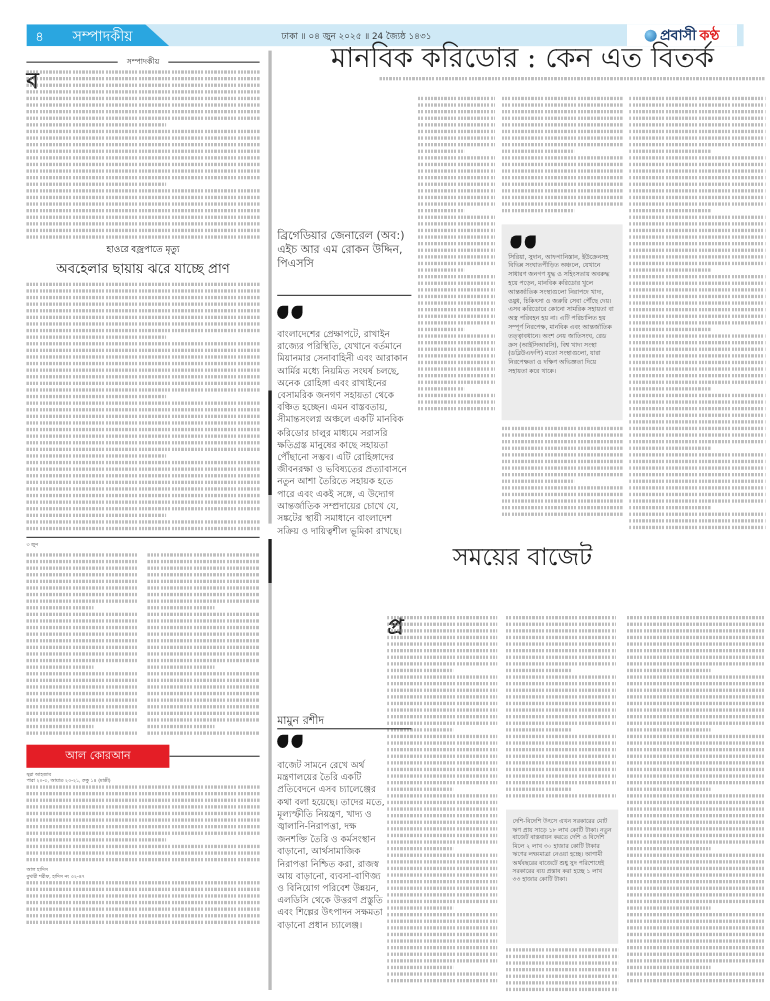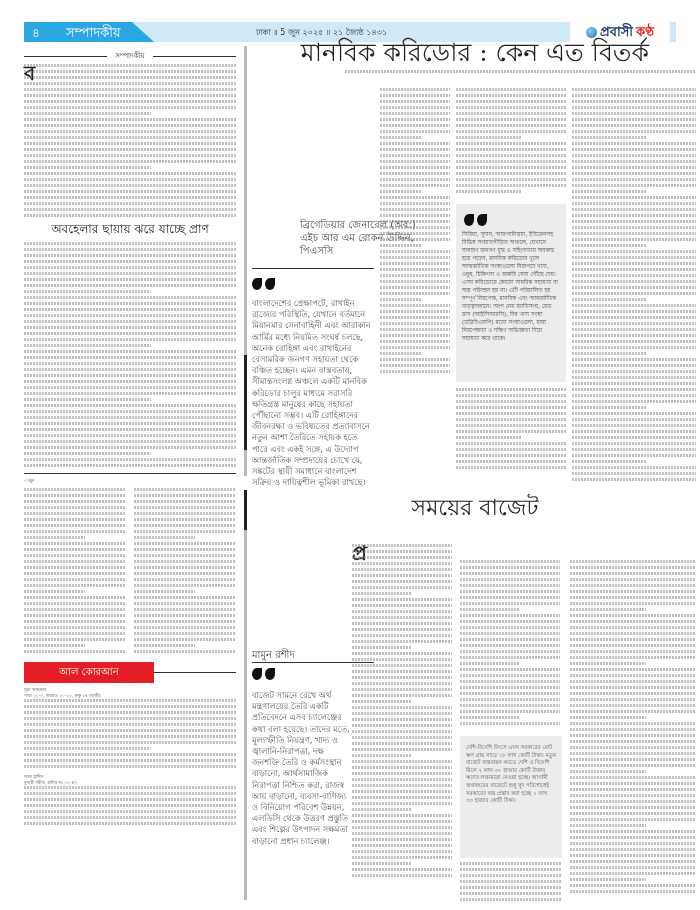--- a/index.html
+++ b/index.html
@@ -34,39 +34,39 @@
   .redbar { display:flex; align-items:center; margin: 6px 0 4px; }
   .redbar .box { background:#e41e26; color:#fff; font-size: 10px; padding: 2px 20px; width: 130px; text-align:center; }
   .redbar .rule { flex:1; height: 1px; background:#333; }
   .twocol { display:flex; gap: 8px; }
   .twocol > div { flex:1; }
 
   
   .vline { position:absolute; width: 3px; background: #bbb; }
   .vline.dark { background:#222; }
   .hl1 { position:absolute; left: 255px; top: 33px; width: 440px; text-align:center; font-family: "DejaVu Serif", serif; font-size: 25px; color:#222; }
-  .byline { position:absolute; left: 252px; top: 218px; width: 122px; font-size: 10px; line-height: 13px; color:#444;margin-left:48px; }
+  .byline { position:absolute; left: 252px; top: 208px; width: 122px; font-size: 10px; line-height: 13px; color:#444; }
   .byline-rule { position:absolute; left: 252px; top: 268px; width: 122px; height: 1px; background:#333; }
   .quote-mark { display:flex; gap: 3px; }
   .quote-mark span { width: 10px; height: 12px; background:#111; border-radius: 50% 50% 50% 0; transform: rotate(180deg); display:inline-block; }
   .pullq { position:absolute; font-size: 8.2px; line-height: 11.2px; color:#555; }
   .col-text { position:absolute; }
   .greybox { position:absolute; background:#ececec; }
   .hl2 { position:absolute; left: 255px; top: 494px; width: 440px; text-align:center; font-family: "DejaVu Serif", serif; font-size: 22px; line-height: 28px; color:#222; }
   .byline2 { position:absolute; left: 252px; top: 647px; font-size: 10px; color:#444; }
   .byline2-rule { position:absolute; left: 252px; top: 662px; width: 122px; height: 1px; background:#333; }
 </style>
 </head>
 <body>
 
 <div class="topbar">
   <div class="tab"></div>
   <span class="pageno">৪</span>
   <span class="section">সম্পাদকীয়</span>
-  <span class="dateline">ঢাকা ॥ 5 জুন ২০২৫ ॥ ২১ জ্যৈষ্ঠ ১৪৩১</span>
+  <span class="dateline">ঢাকা ॥ ০৪ জুন ২০২৫ ॥ 24 জ্যৈষ্ঠ ১৪৩১</span>
   <div class="logo">
     <span class="globe"></span>
     <span class="l1">প্রবাসী</span>
     <span class="l2">কণ্ঠ</span>
   </div>
 </div>
 
 <div class="leftcol">
   <div class="kicker-row">
     <div class="rule"></div>
@@ -97,20 +97,21 @@
         <span class="filler" style="width: 100%; height: 3px; margin-bottom: 3px;"></span>
         <span class="filler" style="width: 100%; height: 3px; margin-bottom: 3px;"></span>
         <span class="filler" style="width: 100%; height: 3px; margin-bottom: 3px;"></span>
         <span class="filler" style="width: 100%; height: 3px; margin-bottom: 3px;"></span>
         <span class="filler" style="width: 100%; height: 3px; margin-bottom: 3px;"></span>
         <span class="filler" style="width: 100%; height: 3px; margin-bottom: 3px;"></span>
         <span class="filler" style="width: 100%; height: 3px; margin-bottom: 3px;"></span>
         <span class="filler" style="width: 100%; height: 3px; margin-bottom: 3px;"></span>
       </div>
   </div>
+  <div class="subhead-c" style="margin-top:3px;">হাওরে বজ্রপাতে মৃত্যু</div>
   <div class="ed2-title">অবহেলার ছায়ায় ঝরে যাচ্ছে প্রাণ</div>
   <div class="bodytxt">
       <div id="fill-ed2">
         <span class="filler" style="width: 100%; height: 3px; margin-bottom: 3px;"></span>
         <span class="filler" style="width: 100%; height: 3px; margin-bottom: 3px;"></span>
         <span class="filler" style="width: 100%; height: 3px; margin-bottom: 3px;"></span>
         <span class="filler" style="width: 100%; height: 3px; margin-bottom: 3px;"></span>
         <span class="filler" style="width: 100%; height: 3px; margin-bottom: 3px;"></span>
         <span class="filler" style="width: 100%; height: 3px; margin-bottom: 3px;"></span>
         <span class="filler" style="width: 100%; height: 3px; margin-bottom: 3px;"></span>
@@ -442,21 +443,21 @@
       <span class="filler" style="width: 100%; height: 3px; margin-bottom: 3px;"></span>
       <span class="filler" style="width: 100%; height: 3px; margin-bottom: 3px;"></span>
       <span class="filler" style="width: 100%; height: 3px; margin-bottom: 3px;"></span>
       <span class="filler" style="width: 100%; height: 3px; margin-bottom: 3px;"></span>
     </div>
   </div>
 
 <div class="hl2">
   <div>সময়ের বাজেট</div>
 </div>
-<div class="col-text bodytxt" style="left:352px; top:544px; width:100px;">
+<div class="col-text bodytxt" style="left:352px; top:560px; width:100px;">
   <span class="dropcap">প্র</span>
   <div id="fill-f2c1">
       <span class="filler" style="width: 100%; height: 3px; margin-bottom: 3px;"></span>
       <span class="filler" style="width: 100%; height: 3px; margin-bottom: 3px;"></span>
       <span class="filler" style="width: 100%; height: 3px; margin-bottom: 3px;"></span>
       <span class="filler" style="width: 100%; height: 3px; margin-bottom: 3px;"></span>
       <span class="filler" style="width: 100%; height: 3px; margin-bottom: 3px;"></span>
       <span class="filler" style="width: 100%; height: 3px; margin-bottom: 3px;"></span>
       <span class="filler" style="width: 100%; height: 3px; margin-bottom: 3px;"></span>
       <span class="filler" style="width: 100%; height: 3px; margin-bottom: 3px;"></span>

